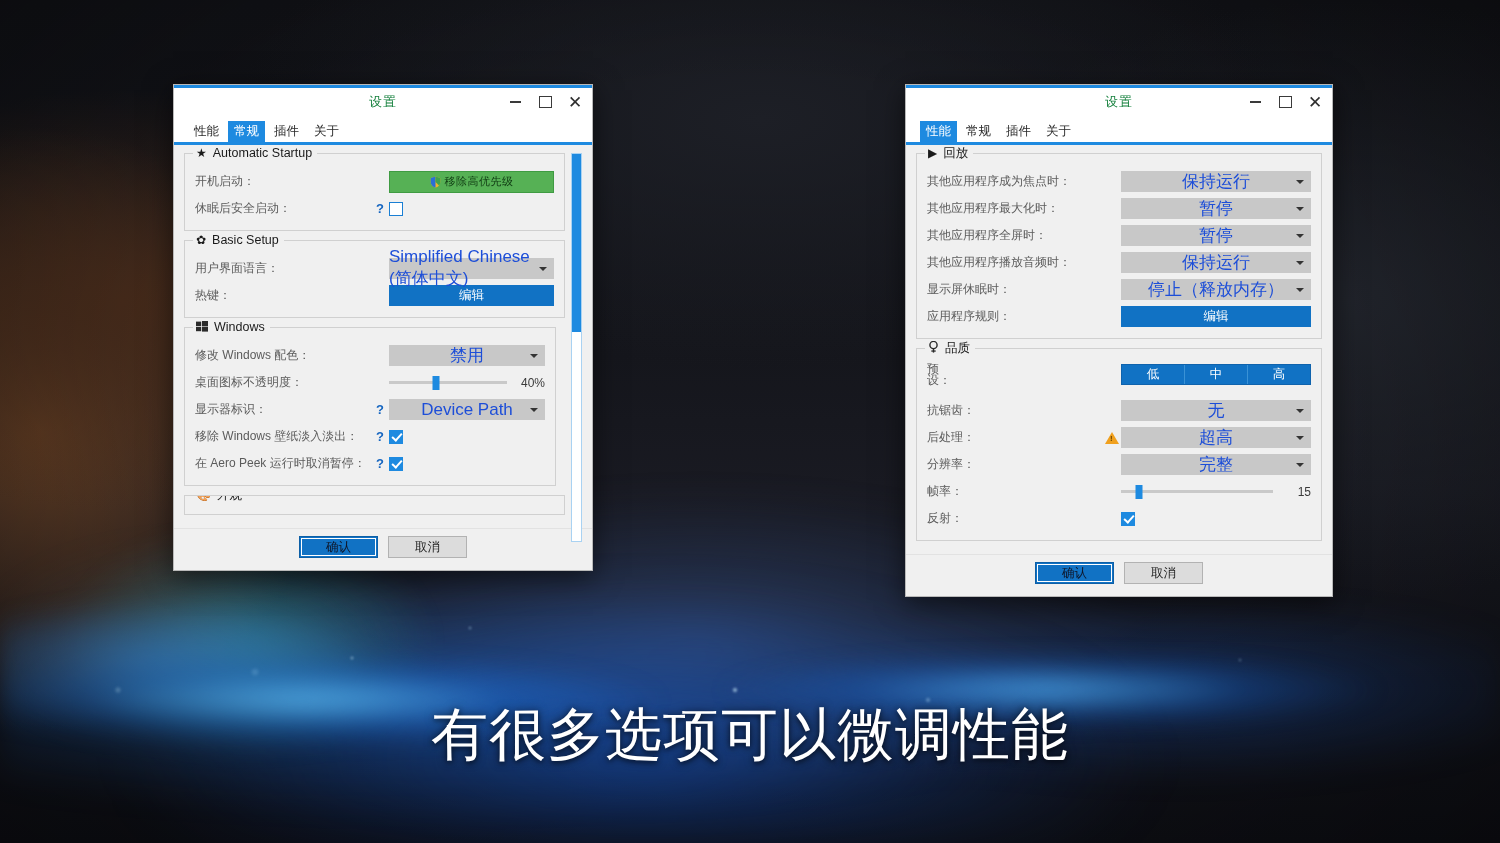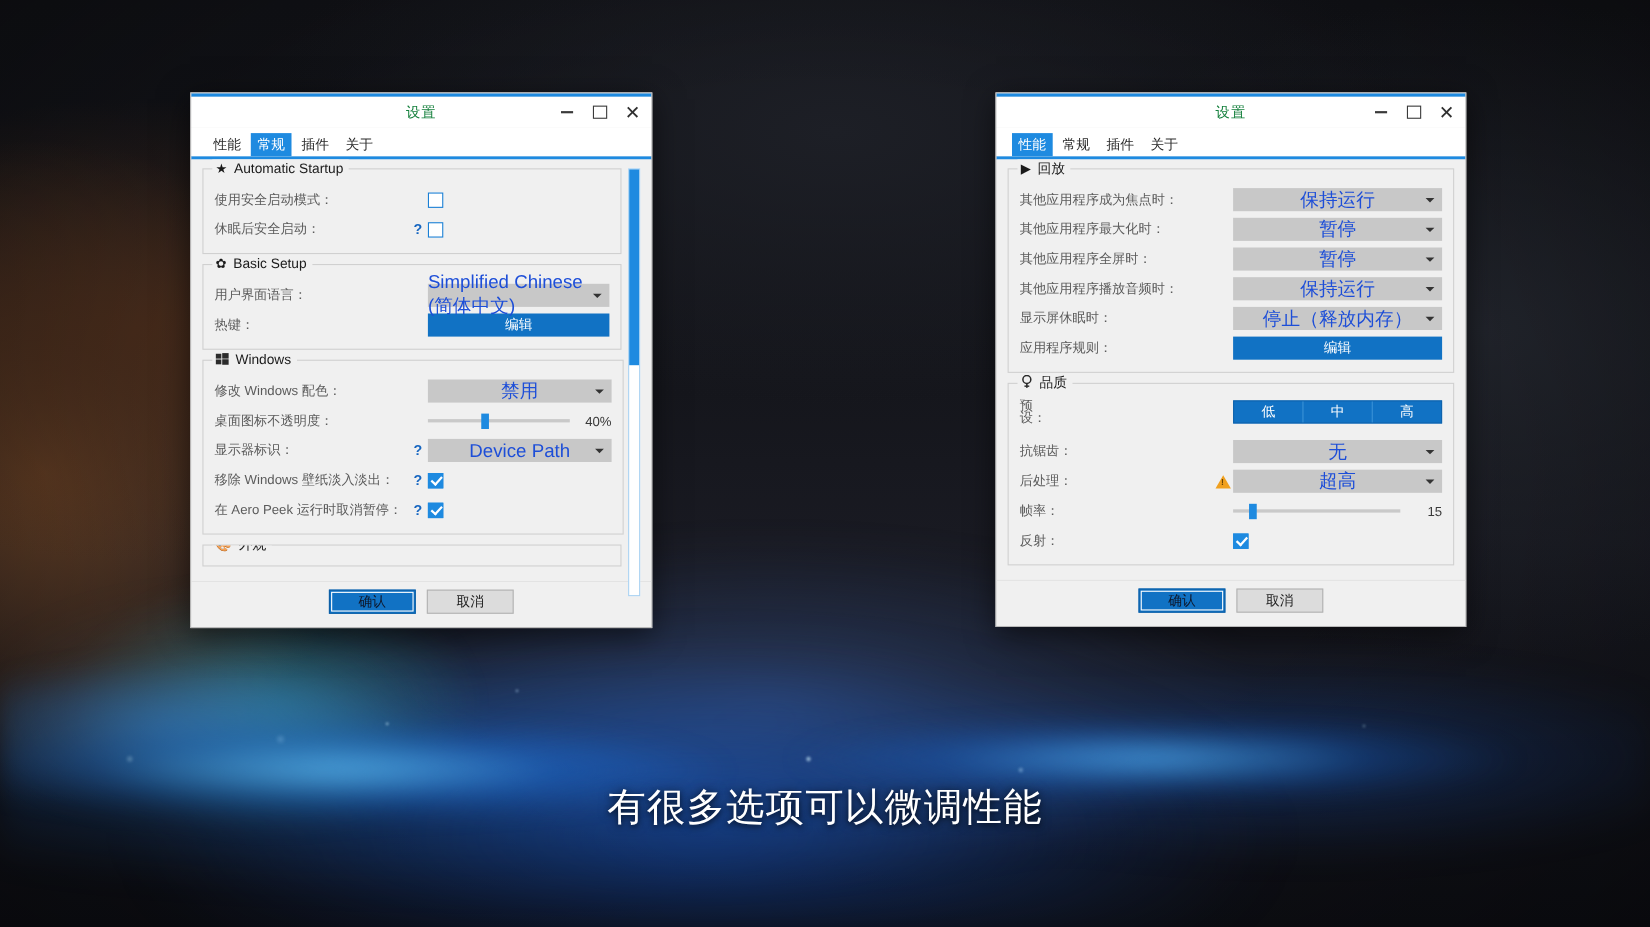--- a/index.html
+++ b/index.html
@@ -62,21 +62,21 @@
       radial-gradient(ellipse 1100px 700px at 750px 400px, rgba(0,0,0,0) 45%, rgba(0,0,0,0.45) 100%);
   }
 
   
   #subtitle {
     position: absolute;
     left: 0; right: 0;
     top: 703px;
     text-align: center;
     font-family: "DejaVu Sans", "Liberation Sans", sans-serif;
-    font-size: 35px;
+    font-size: 57px;
     line-height: 62px;
     letter-spacing: 1px;
     color: #ffffff;
     text-shadow: 0 0 10px rgba(0,0,0,0.55), 0 2px 5px rgba(0,0,0,0.5);
   }
 
   
   .win {
     position: absolute;
     background: #f0f0f0;
@@ -418,28 +418,37 @@
 
     <div class="win-body">
       <div class="scrollregion">
 
         <div class="group" style="margin-right:17px;">
           <div class="group-title">
             <span class="gicon">★</span>
             <span>Automatic Startup</span>
           </div>
 
-
-          <div class="row">
-            <div class="row-label">使用安全启动模式：</div>
+          <div class="row">
+            <div class="row-label">开机启动：</div>
             <div class="help-slot"></div>
             <div class="ctrl">
-              <span class="checkbox"></span>
-            </div>
-          </div>
+              <div class="btn-green">
+                <span class="shield">
+                  <svg width="11" height="12" viewBox="0 0 11 12">
+                    <path d="M5.5 0.5 L10.3 2 V6 C10.3 9 8 11 5.5 11.6 C3 11 0.7 9 0.7 6 V2 Z" fill="#f0b429"></path>
+                    <path d="M5.5 0.5 L0.7 2 V6 C0.7 9 3 11 5.5 11.6 Z" fill="#2a6fd6"></path>
+                    <path d="M5.5 0.5 L10.3 2 V6 C10.3 7.4 9.8 8.6 9 9.6 L5.5 6 Z" fill="#3fa34d"></path>
+                  </svg>
+                </span>
+                <span class="green-label">移除高优先级</span>
+              </div>
+            </div>
+          </div>
+
 
           <div class="row">
             <div class="row-label">休眠后安全启动：</div>
             <div class="help-slot">?</div>
             <div class="ctrl">
               <span class="checkbox"></span>
             </div>
           </div>
         </div>
 
@@ -462,21 +471,21 @@
 
           <div class="row">
             <div class="row-label">热键：</div>
             <div class="help-slot"></div>
             <div class="ctrl">
               <div class="btn-blue">编辑</div>
             </div>
           </div>
         </div>
 
-        <div class="group" style="margin-right:15px;">
+        <div class="group" style="margin-right:26px;">
           <div class="group-title">
             <span class="gicon">
               <svg width="12" height="11" viewBox="0 0 12 11">
                 <rect x="0" y="0.6" width="5.2" height="4.4" fill="#2b2b2b"></rect>
                 <rect x="6" y="0" width="6" height="5" fill="#2b2b2b"></rect>
                 <rect x="0" y="5.8" width="5.2" height="4.4" fill="#2b2b2b"></rect>
                 <rect x="6" y="5.6" width="6" height="5" fill="#2b2b2b"></rect>
               </svg>
             </span>
             <span>Windows</span>
@@ -688,20 +697,30 @@
             <div class="warn-tri"></div>
           </div>
           <div class="ctrl">
             <div class="combo">
               <span>超高</span>
               <span class="arrow"></span>
             </div>
           </div>
         </div>
 
+        <div class="row">
+          <div class="row-label">分辨率：</div>
+          <div class="warn-slot"></div>
+          <div class="ctrl">
+            <div class="combo">
+              <span>完整</span>
+              <span class="arrow"></span>
+            </div>
+          </div>
+        </div>
 
         <div class="row">
           <div class="row-label">帧率：</div>
           <div class="warn-slot"></div>
           <div class="ctrl">
             <div class="slider-wrap">
               <div class="slider">
                 <div class="slider-track"></div>
                 <div class="slider-thumb" id="rslider-thumb" style="left: 12%;"></div>
               </div>

